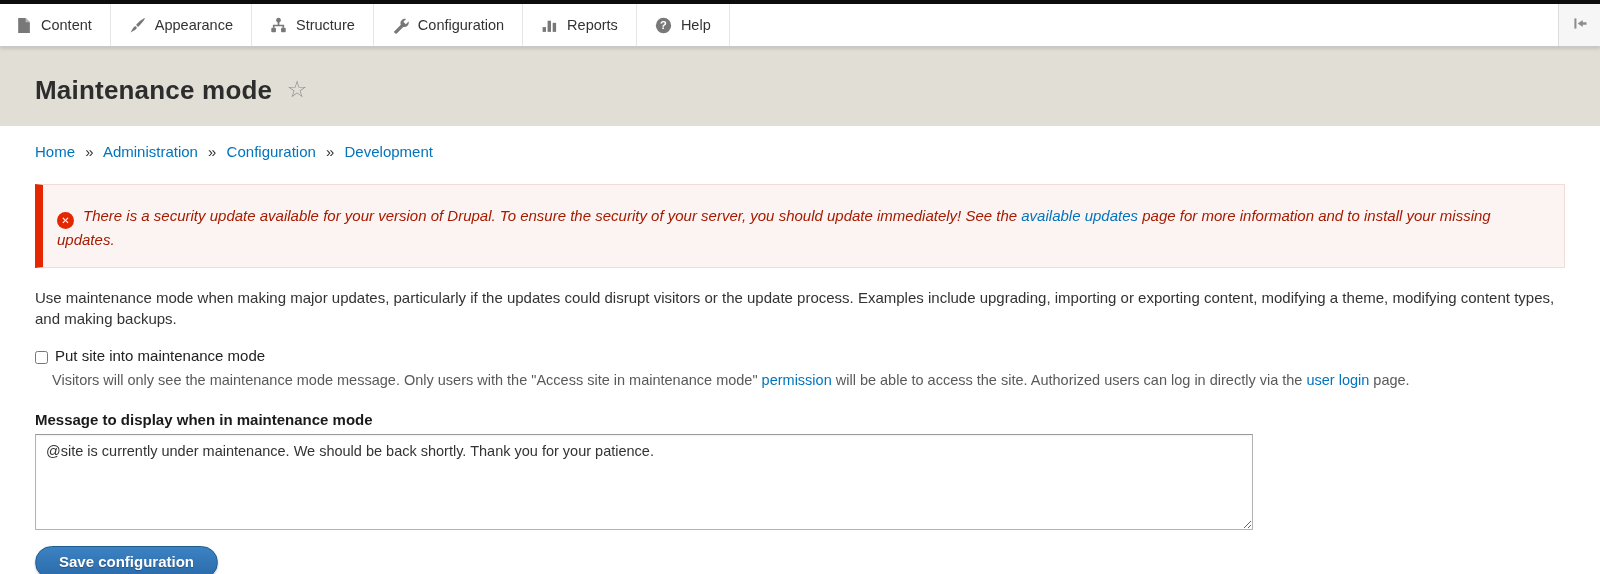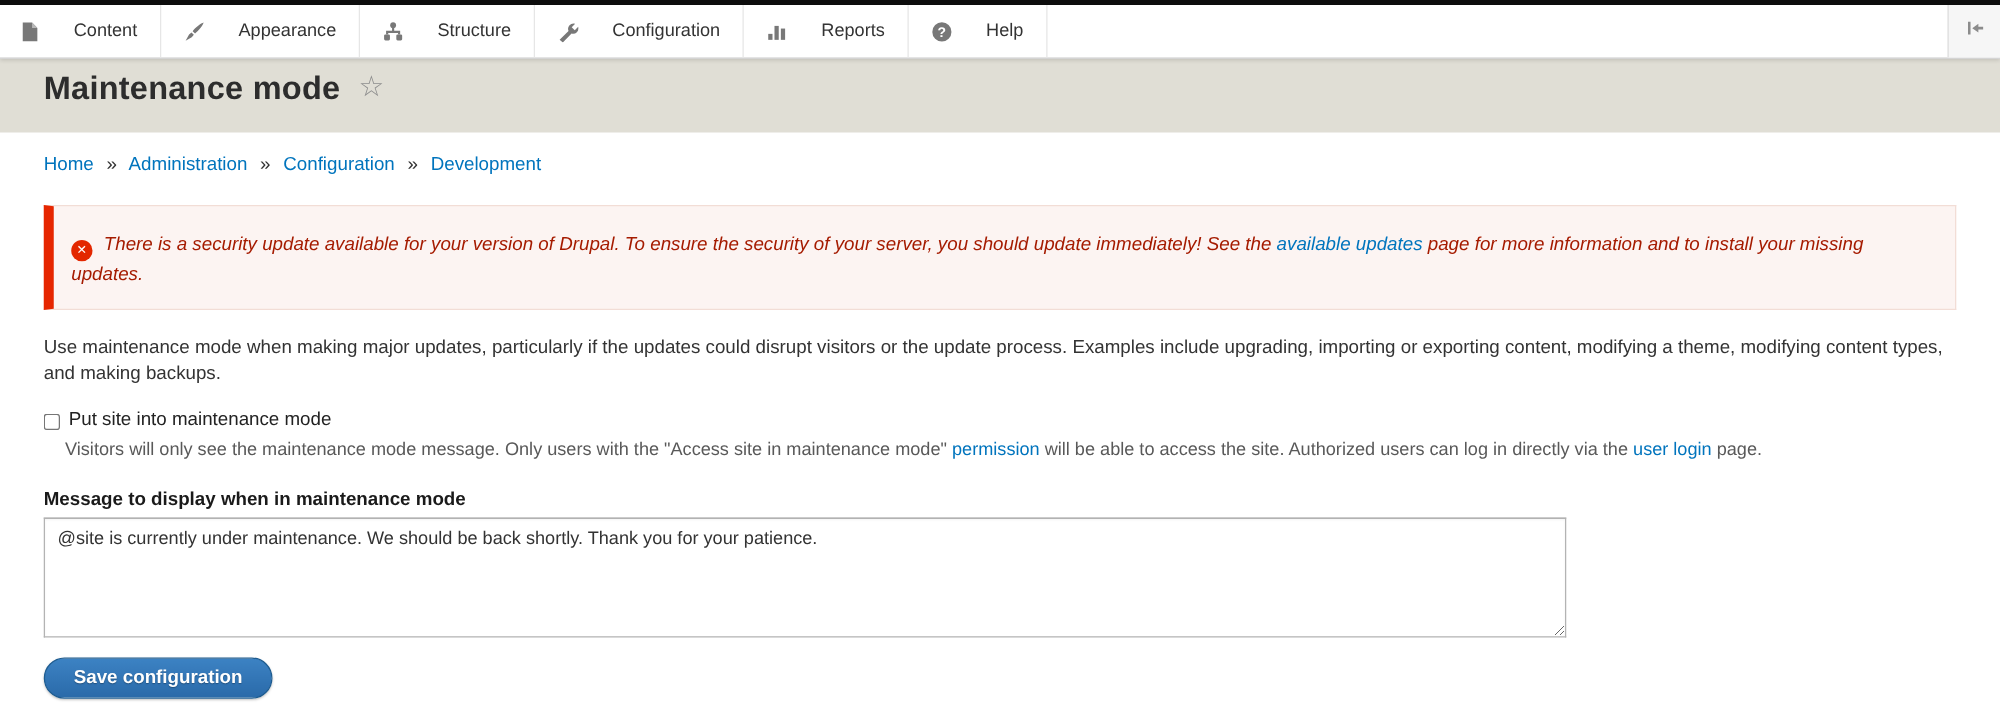--- a/index.html
+++ b/index.html
@@ -3,30 +3,30 @@
 <meta charset="utf-8">
 <style>
   * { box-sizing: border-box; margin: 0; padding: 0; }
   html,body { width:1600px; height:574px; overflow:hidden; background:#fff;
     font-family:"Liberation Sans","DejaVu Sans",sans-serif; color:#333; }
 
   
   .top-black-bar { height:4px; background:#0d0d0d; }
   .toolbar { height:43px; background:#fff; display:flex; align-items:stretch;
     border-bottom:1px solid #c9c9c9; box-shadow:0 2px 3px rgba(0,0,0,.12); position:relative; z-index:5; }
-  .toolbar-item { display:flex; align-items:center; gap:27px; padding:0 18px;
+  .toolbar-item { display:flex; align-items:center; gap:9px; padding:0 18px;
     border-right:1px solid #e6e6e6; font-size:14.5px; color:#333; cursor:pointer; white-space:nowrap; }
   .toolbar-item:first-child { padding-left:15px; }
   .toolbar-item .ticon { display:inline-flex; width:17px; height:17px; }
   .toolbar-spacer { flex:1; }
   .toolbar-collapse { width:42px; background:#f6f6f6; border-left:1px solid #ddd;
     display:flex; align-items:center; justify-content:center; cursor:pointer; }
 
   
-  .page-header { background:#e0ded5; padding:8px 35px 20px; }
+  .page-header { background:#e0ded5; padding:28px 35px 20px; }
   .page-title { display:inline; font-size:26px; font-weight:bold; color:#2d2d2d; letter-spacing:.2px; }
   .star-icon { font-size:23px; color:#8e8e8e; margin-left:10px; vertical-align:2px; cursor:pointer; }
 
   
   .breadcrumb { padding:17px 35px 4px; font-size:15px; color:#333; }
   a.link { color:#0074bd; text-decoration:none; cursor:pointer; }
   .crumb-sep { margin:0 6px; color:#333; }
 
   
   .messages-error { margin:20px 35px 0; background:#fcf4f2; border:1px solid #f2ddd6;

